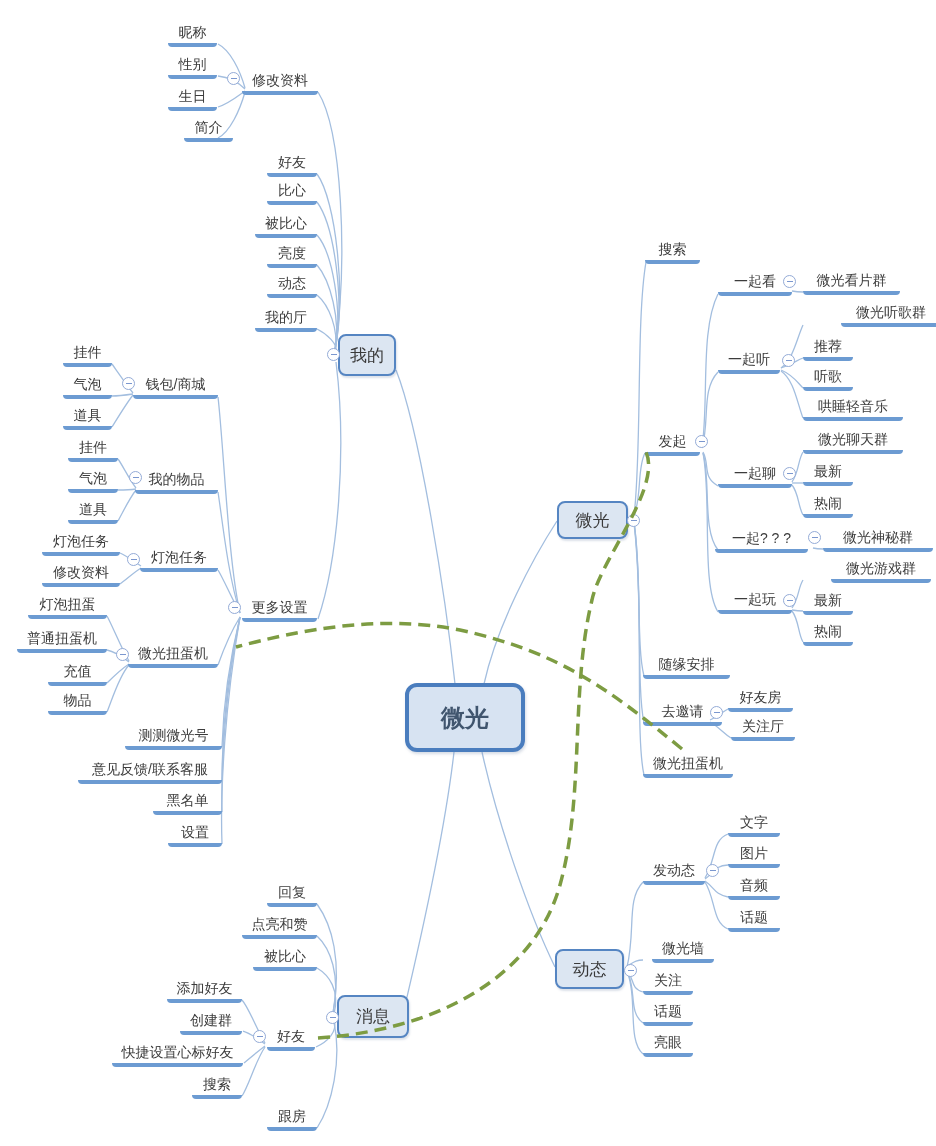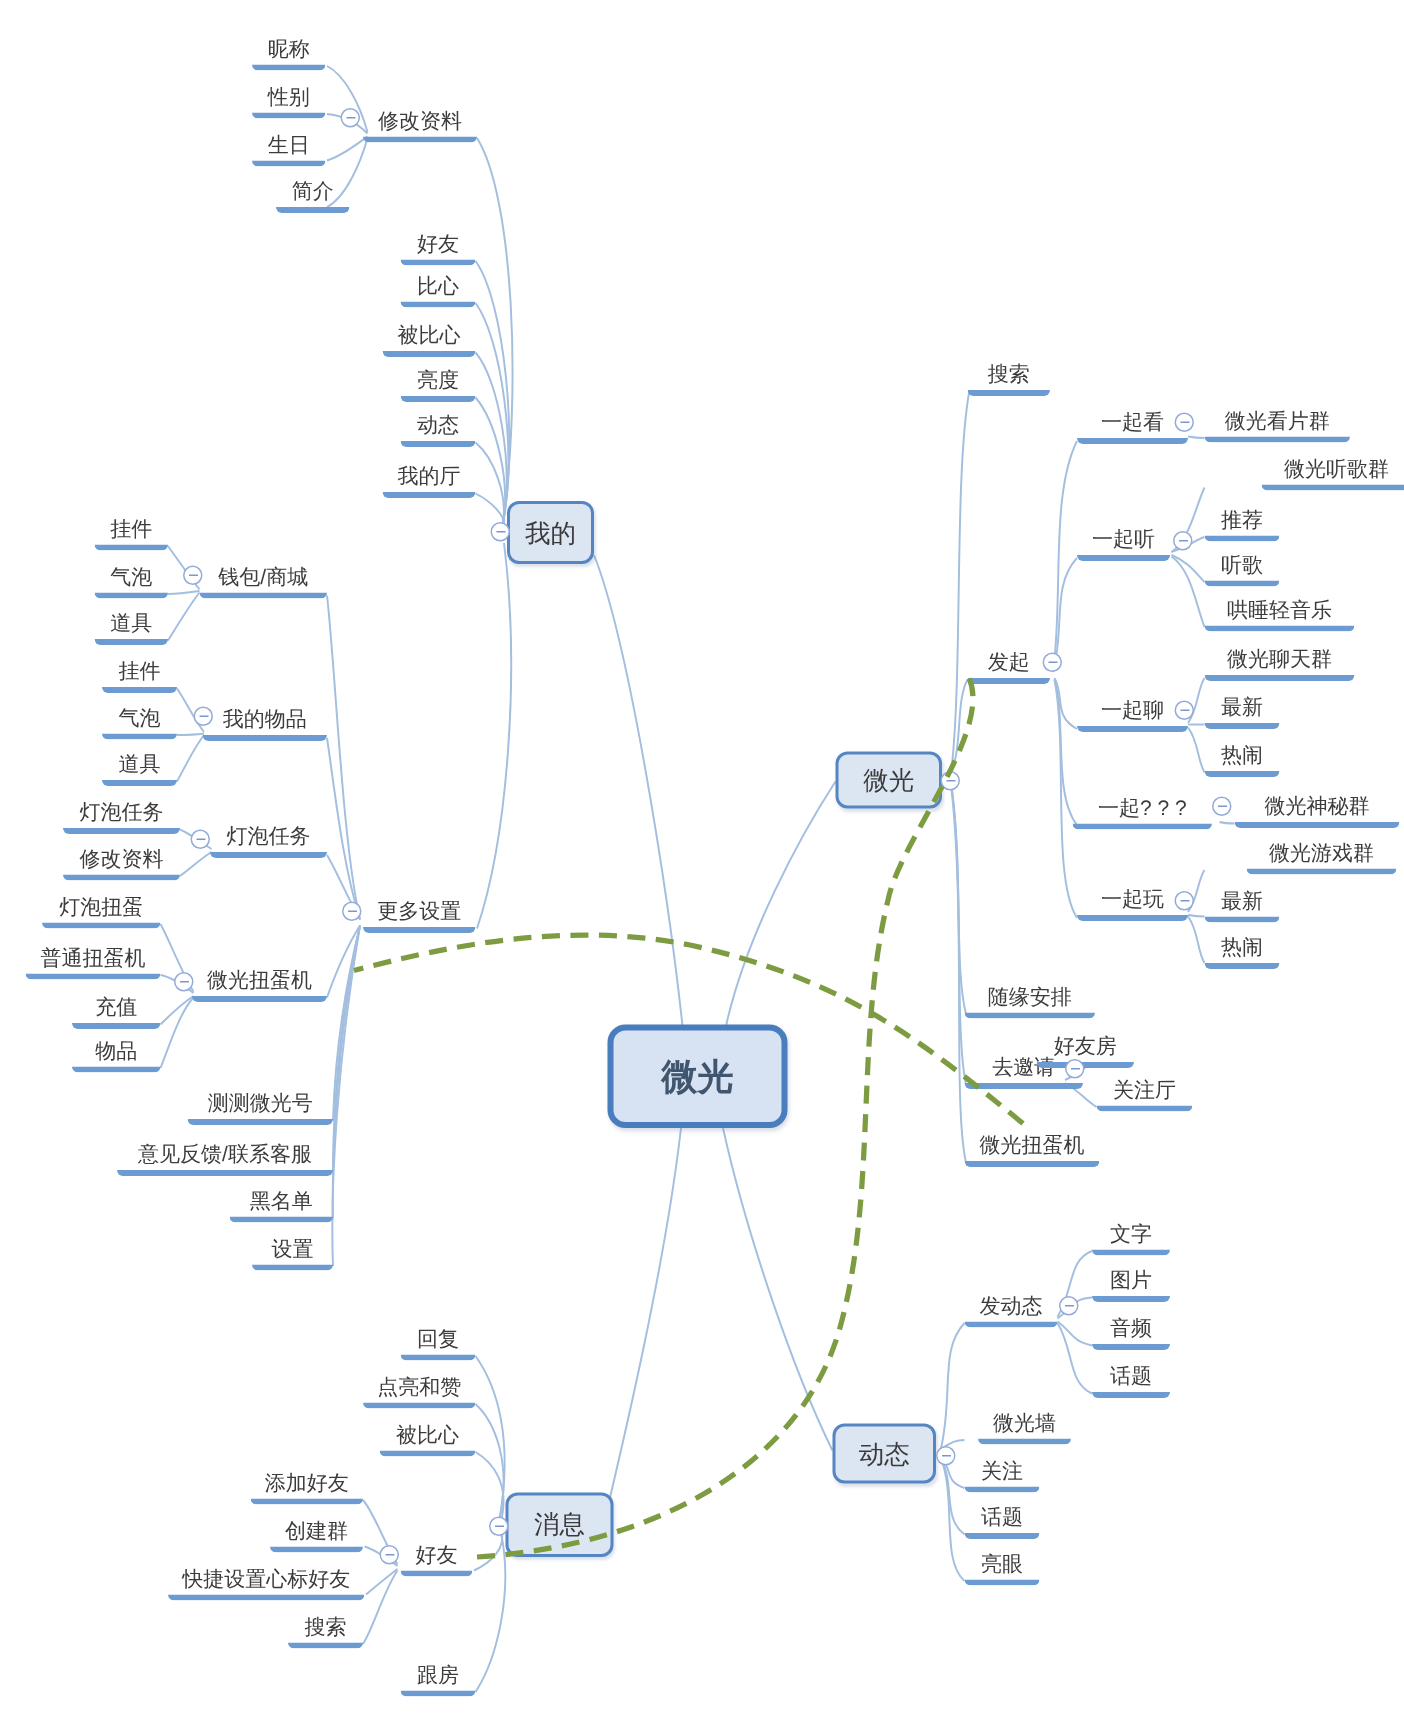--- a/index.html
+++ b/index.html
@@ -183,21 +183,21 @@
   <div class="leaf" style="left:803px;top:462px;width:50px">最新</div>
   <div class="leaf" style="left:803px;top:494px;width:50px">热闹</div>
   <div class="leaf" style="left:715px;top:529px;width:93px">一起? ? ?</div>
   <div class="leaf" style="left:823px;top:528px;width:110px">微光神秘群</div>
   <div class="leaf" style="left:718px;top:590px;width:74px">一起玩</div>
   <div class="leaf" style="left:831px;top:559px;width:100px">微光游戏群</div>
   <div class="leaf" style="left:803px;top:591px;width:50px">最新</div>
   <div class="leaf" style="left:803px;top:622px;width:50px">热闹</div>
   <div class="leaf" style="left:643px;top:655px;width:87px">随缘安排</div>
   <div class="leaf" style="left:643px;top:702px;width:79px">去邀请</div>
-  <div class="leaf" style="left:691px;top:688px;width:65px">好友房</div>
+  <div class="leaf" style="left:728px;top:688px;width:65px">好友房</div>
   <div class="leaf" style="left:731px;top:717px;width:64px">关注厅</div>
   <div class="leaf" style="left:643px;top:754px;width:90px">微光扭蛋机</div>
 
   <div class="leaf" style="left:267px;top:883px;width:50px">回复</div>
   <div class="leaf" style="left:242px;top:915px;width:75px">点亮和赞</div>
   <div class="leaf" style="left:253px;top:947px;width:64px">被比心</div>
   <div class="leaf" style="left:267px;top:1027px;width:48px">好友</div>
   <div class="leaf" style="left:167px;top:979px;width:75px">添加好友</div>
   <div class="leaf" style="left:180px;top:1011px;width:62px">创建群</div>
   <div class="leaf" style="left:112px;top:1043px;width:131px">快捷设置心标好友</div>

